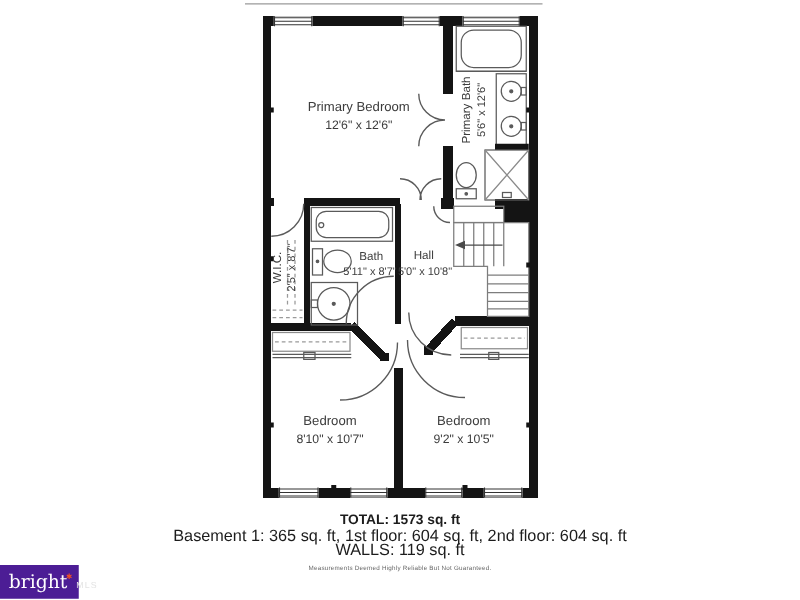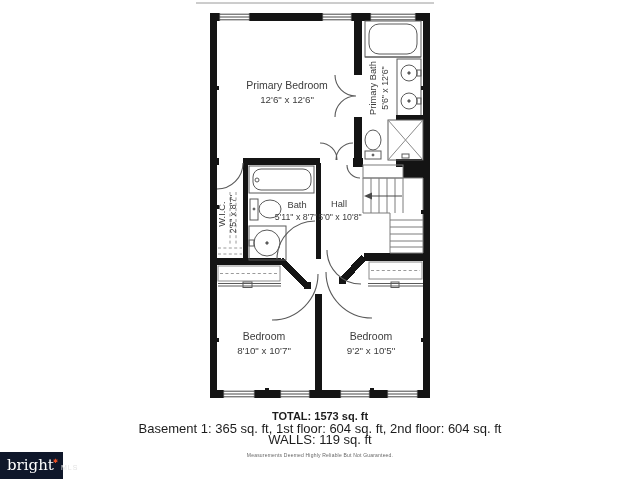--- a/index.html
+++ b/index.html
@@ -7,21 +7,21 @@
        font-family:"Liberation Sans", sans-serif;}
   #plan-svg{position:absolute;left:0;top:0;}
   .room-name{font-size:10.5px;fill:#3c3c3c;}
   .room-dims{font-size:9.8px;fill:#3c3c3c;}
   .room-name-sm{font-size:9.3px;fill:#3c3c3c;}
   .room-dims-sm{font-size:8.8px;fill:#3c3c3c;}
   .summary{position:absolute;left:0;top:410px;width:640px;text-align:center;color:#1c1c1c;}
   .summary .total{font-size:11px;font-weight:bold;line-height:13px;}
   .summary .ln{font-size:13px;line-height:11px;}
   .summary .disclaimer{font-size:5px;color:#666;margin-top:7px;letter-spacing:.2px;}
-  .logo{position:absolute;left:0;top:452px;width:63px;height:27px;background:#0f172a;
+  .logo{position:absolute;left:0;top:452px;width:63px;height:27px;background:#4c1d95;
         display:flex;align-items:baseline;padding-left:7px;box-sizing:border-box;}
   .logo .brand{font-family:"DejaVu Serif", serif;font-size:15px;color:#fff;line-height:27px;}
   .logo .mark{font-size:6px;color:#f05023;position:relative;top:-7px;left:-1px;}
   .logo .suffix{font-size:7px;color:#e3e3e3;letter-spacing:1px;margin-left:2px;}
 </style>
 </head>
 <body>
 
 <svg id="plan-svg" width="640" height="480" viewBox="0 0 640 480">
 

